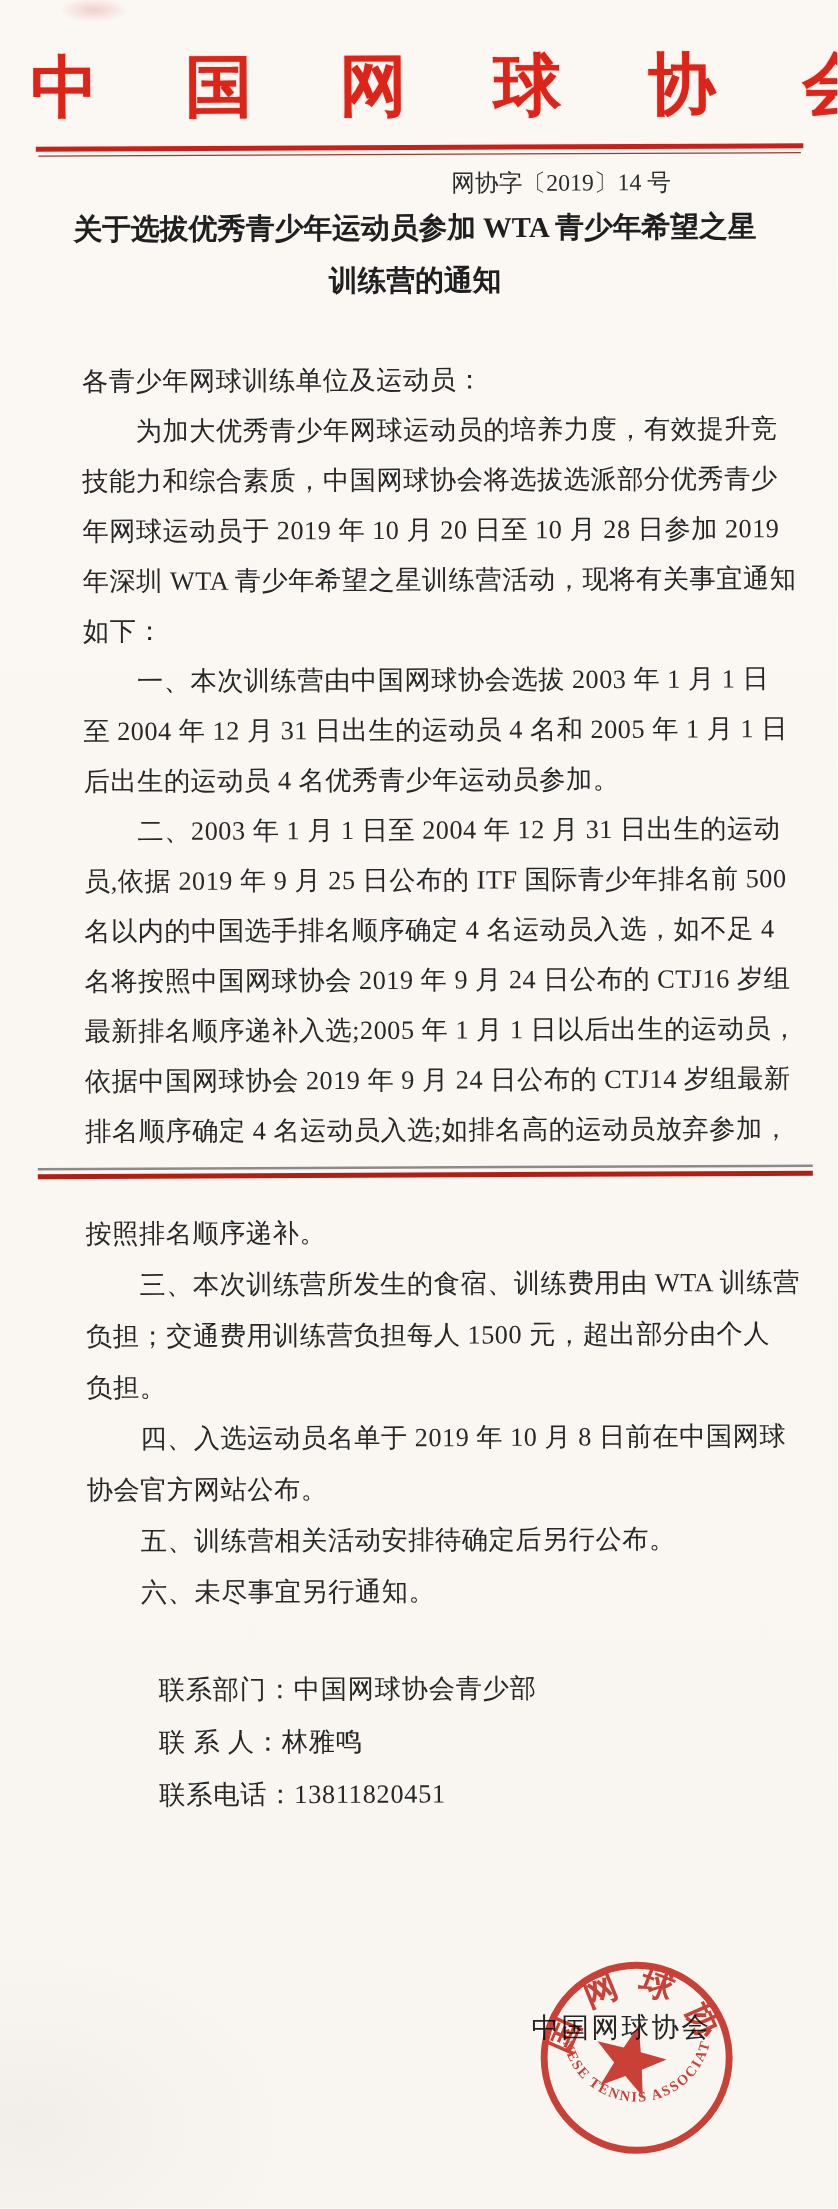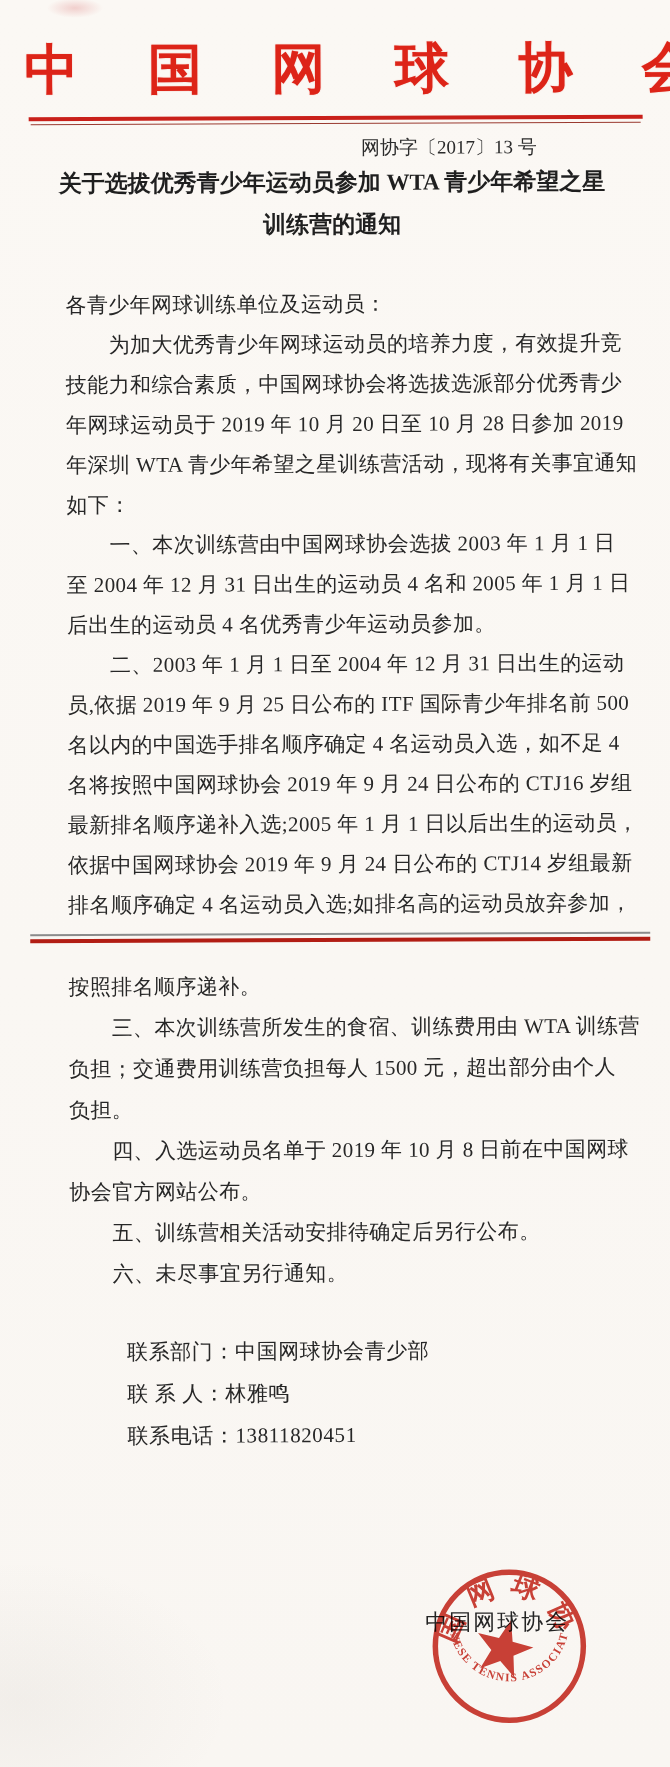--- a/index.html
+++ b/index.html
@@ -69,21 +69,21 @@
 <body>
 
 <div class="page">
   <div class="tilt">
 
     <div class="org-name">中 国 网 球 协 会</div>
 
     <div class="rule-thick"></div>
     <div class="rule-thin"></div>
 
-    <div class="doc-number">网协字〔2017〕13 号</div>
+    <div class="doc-number">网协字〔2019〕14 号</div>
 
     <div class="doc-title">
       <div>关于选拔优秀青少年运动员参加 WTA 青少年希望之星</div>
       <div>训练营的通知</div>
     </div>
 
     <div class="body-block p1">
         <div class="body-line">各青少年网球训练单位及运动员：</div>
         <div class="body-line indent">为加大优秀青少年网球运动员的培养力度，有效提升竞</div>
         <div class="body-line">技能力和综合素质，中国网球协会将选拔选派部分优秀青少</div>

